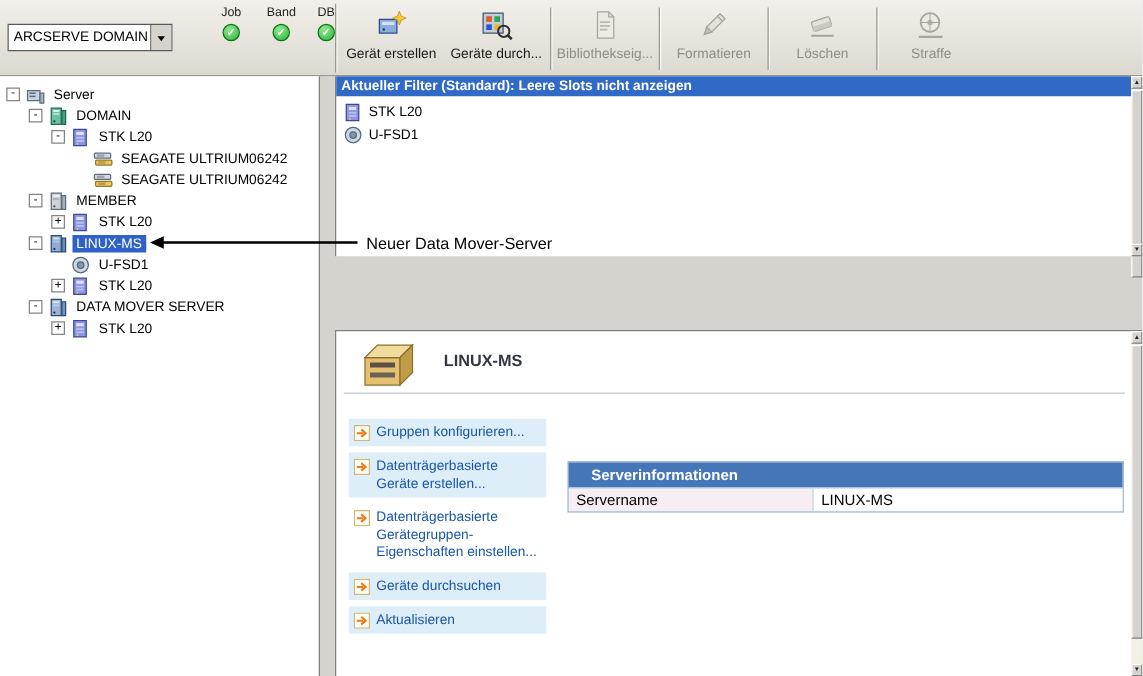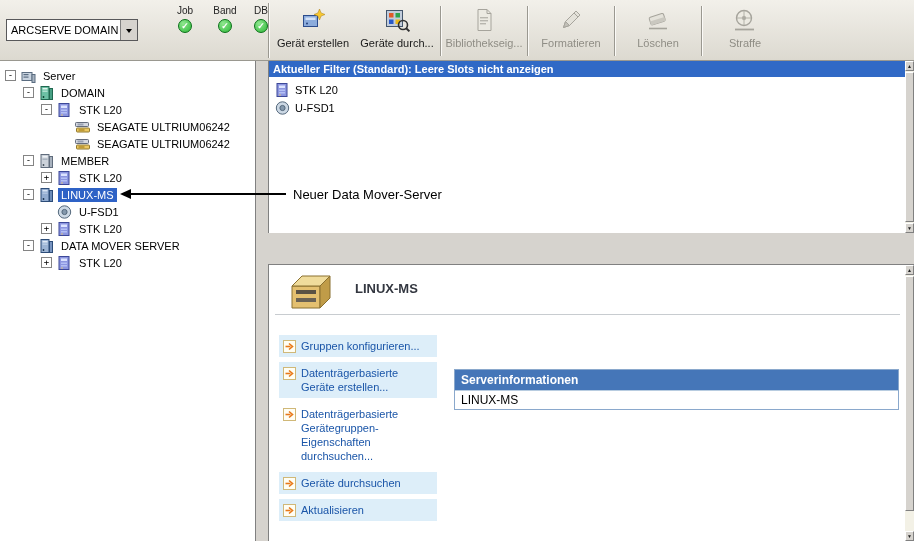--- a/index.html
+++ b/index.html
@@ -60,21 +60,21 @@
   .toggle.none { border:none; background:transparent; }
   .tree-icon { width:17px; height:16px; flex:none; margin-right:3px; }
   .tree-label { padding:1px 3px; }
   .tree-label.selected { background:var(--selection-bg,#2e62c6); color:#fff; }
 
   .splitter-v { position:absolute; left:257px; top:61px; width:11px; height:480px; background:#d6d3ce; }
   .splitter-h { position:absolute; left:268px; top:258px; width:646px; height:6px; background:#d6d3ce; }
 
   
   .filter-pane {
-    position:absolute; left:268px; top:61px; width:646px; height:172px;
+    position:absolute; left:268px; top:61px; width:646px; height:144px;
     background:#fff; border-left:1px solid #808080;
   }
   .filter-header {
     position:absolute; left:0; top:0; right:9px; height:16px;
     background:var(--filter-header-bg,#3069c6); color:#fff; font-weight:bold;
     padding:2px 4px; white-space:nowrap; overflow:hidden;
   }
   .filter-items { position:absolute; left:5px; top:20px; }
   .filter-item { height:18px; display:flex; align-items:center; }
   .filter-item .tree-icon { margin-right:4px; }
@@ -99,21 +99,21 @@
   .detail-divider { position:absolute; left:6px; right:14px; top:49px; border-top:1px solid #c8ccd0; }
   .task-links { position:absolute; left:10px; top:70px; width:158px; }
   .task-link {
     background:var(--task-bg,#ddeef9); margin-bottom:5px; padding:4px;
     display:flex; align-items:flex-start; cursor:pointer;
   }
   .task-link.plain { background:#fff; }
   .task-icon { width:13px; height:13px; flex:none; margin-right:5px; margin-top:1px; }
   .task-text { font-size:11px; line-height:14px; color:var(--link-text,#1a55a8); }
   .info-table { position:absolute; left:185px; top:104px; width:445px; border:1px solid #8aa8cc; font-size:12px; }
-  .info-header { background:var(--table-header-bg,#4576b8); color:#fff; font-weight:bold; padding:3px 6px; }
+  .info-header { background:var(--table-header-bg,#4576b8); color:#fff; font-weight:bold; padding:3px 18px; }
   .info-row { display:flex; border-top:1px solid #b8cce0; }
   .info-key { width:196px; flex:none; background:var(--key-cell-bg,#f6eef2); padding:2px 6px; border-right:1px solid #b8cce0; }
   .info-val { flex:1; background:#fff; padding:2px 6px; }
 
   
   .annotation-head {
     position:absolute; left:120px; top:189px; width:0; height:0; z-index:60;
     border-top:5px solid transparent; border-bottom:5px solid transparent; border-right:11px solid #000;
   }
   .annotation-line { position:absolute; left:129px; top:193px; width:157px; height:2px; background:#000; z-index:60; }
@@ -446,21 +446,21 @@
           <span class="task-text">Datenträgerbasierte Geräte erstellen...</span>
         </div>
         <div class="task-link plain">
           <span class="task-icon">
             <svg viewBox="0 0 13 13">
               <rect x="0.5" y="0.5" width="12" height="12" fill="#fffef4" stroke="#d0b878"></rect>
               <path d="M2.5 6.5 h5" stroke="#e87818" stroke-width="1.6" fill="none"></path>
               <path d="M6 3.5 l3.5 3 -3.5 3" stroke="#e87818" stroke-width="1.6" fill="none"></path>
             </svg>
           </span>
-          <span class="task-text">Datenträgerbasierte Gerätegruppen-Eigenschaften durchsuchen...</span>
+          <span class="task-text">Datenträgerbasierte Gerätegruppen-Eigenschaften einstellen...</span>
         </div>
         <div class="task-link">
           <span class="task-icon">
             <svg viewBox="0 0 13 13">
               <rect x="0.5" y="0.5" width="12" height="12" fill="#fffef4" stroke="#d0b878"></rect>
               <path d="M2.5 6.5 h5" stroke="#e87818" stroke-width="1.6" fill="none"></path>
               <path d="M6 3.5 l3.5 3 -3.5 3" stroke="#e87818" stroke-width="1.6" fill="none"></path>
             </svg>
           </span>
           <span class="task-text">Geräte durchsuchen</span>
@@ -473,20 +473,21 @@
               <path d="M6 3.5 l3.5 3 -3.5 3" stroke="#e87818" stroke-width="1.6" fill="none"></path>
             </svg>
           </span>
           <span class="task-text">Aktualisieren</span>
         </div>
       </div>
     <div class="info-table">
       <div class="info-header">Serverinformationen</div>
       <div id="info-rows">
           <div class="info-row">
+            <span class="info-key">Servername</span>
             <span class="info-val">LINUX-MS</span>
           </div>
         </div>
     </div>
     <div class="scrollbar">
       <div class="sb-btn sb-up">▲</div>
       <div class="sb-thumb" style="top:11px;height:235px;"></div>
       <div class="sb-btn sb-down">▼</div>
     </div>
   </div>

